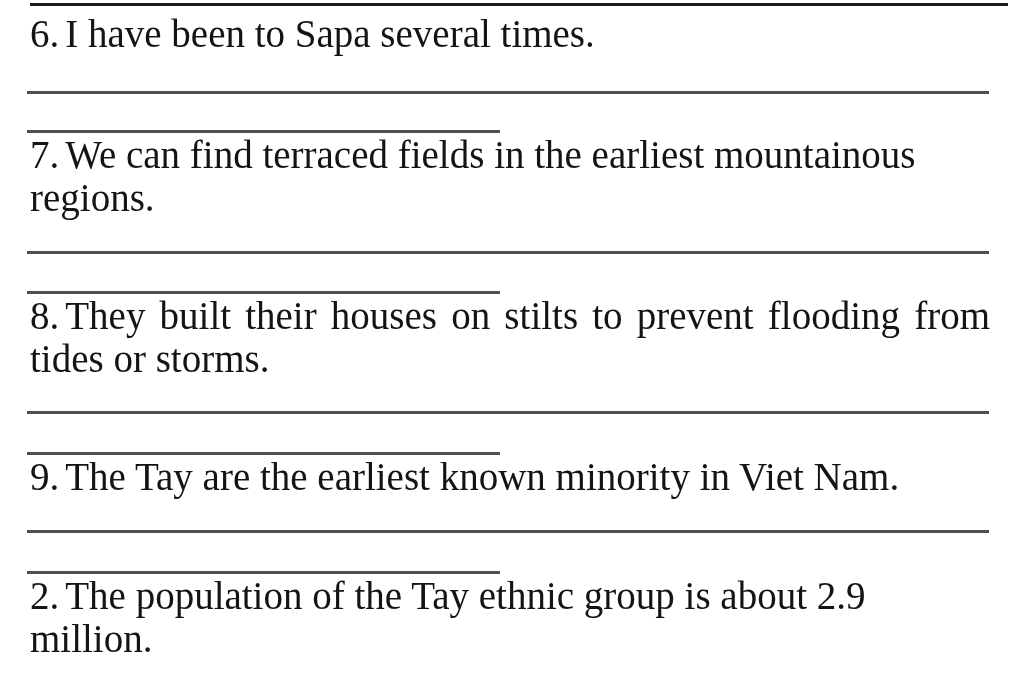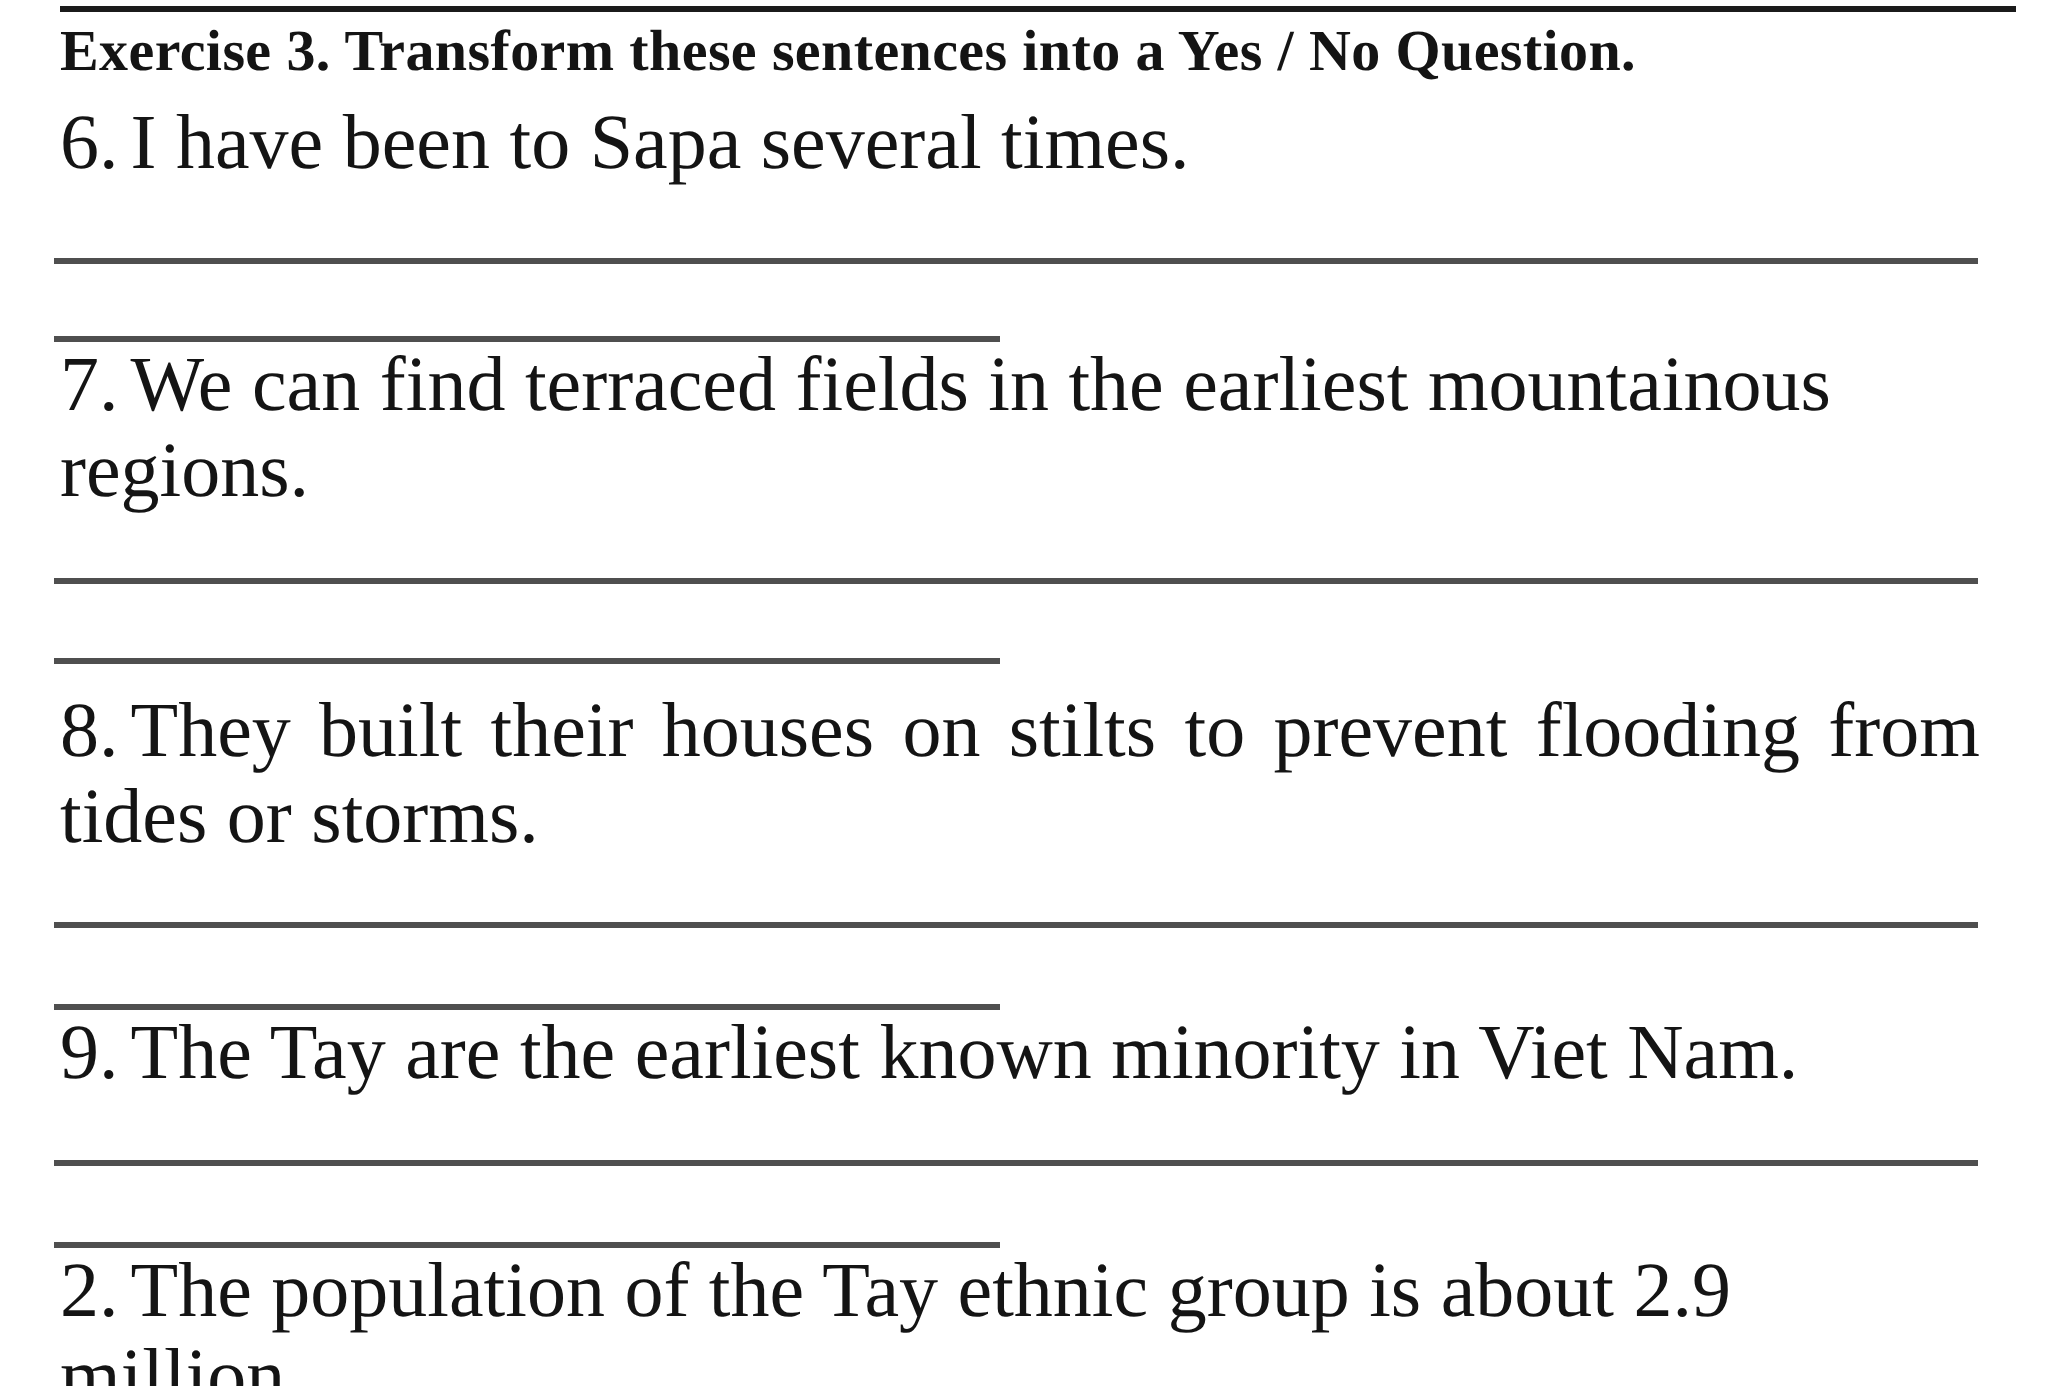--- a/index.html
+++ b/index.html
@@ -39,21 +39,20 @@
     margin: 0 0 0 30px;
     width: 960px;
     font-size: 39px;
     line-height: 43px;
   }
   .sentence .num {
     padding-right: 6px;
   }
   .justify {
     text-align: justify;
-    margin-top: 12px;
   }
   .blank {
     margin-left: 27px;
     height: 0;
     border-top: 3px solid #4f4f4f;
   }
   .blank-full { width: 962px; }
   .blank-short { width: 473px; }
 
   .mt6  { margin-top: 6px; }
@@ -64,21 +63,20 @@
   .mt37 { margin-top: 37px; }
   .mt38 { margin-top: 38px; }
 </style>
 </head>
 <body>
 
 <div class="sheet">
 
   <div class="top-rule"></div>
 
-  <h1 class="title">Exercise 3. Transform these sentences into a Yes / No Question.</h1>
 
   <p class="sentence mt6"><span class="num">6.</span><span>I have been to Sapa several times.</span></p>
   <div class="blank blank-full mt36"></div>
   <div class="blank blank-short mt36"></div>
 
   <p class="sentence"><span class="num">7.</span><span>We can find terraced fields in the earliest mountainous regions.</span></p>
   <div class="blank blank-full mt32"></div>
   <div class="blank blank-short mt37"></div>
 
   <p class="sentence justify"><span class="num">8.</span><span>They built their houses on stilts to prevent flooding from tides or storms.</span></p>

